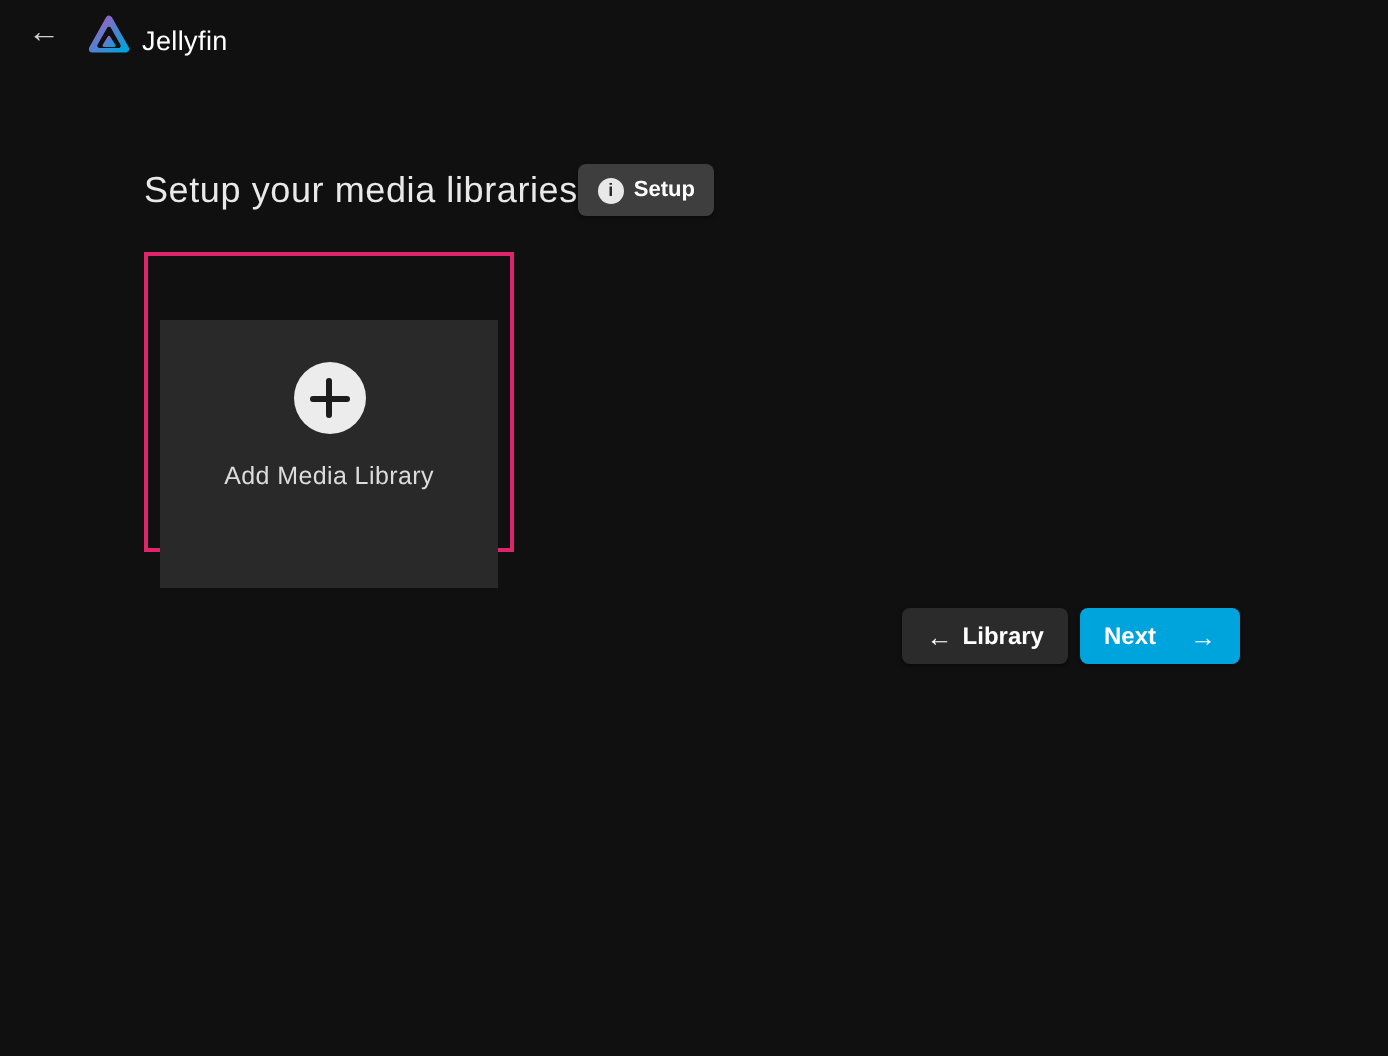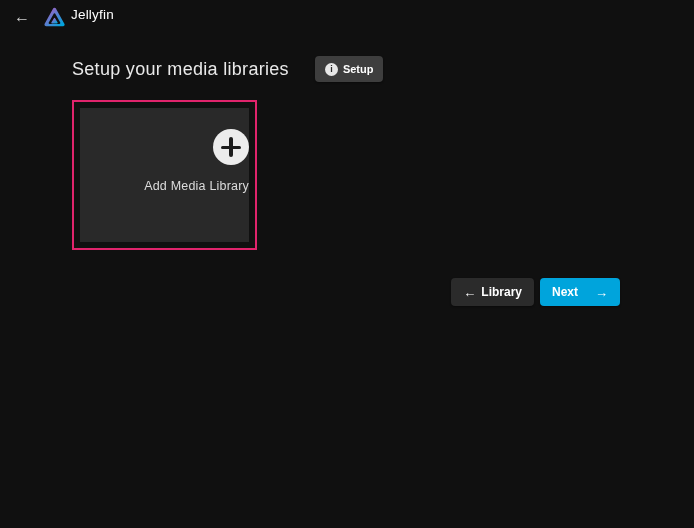--- a/index.html
+++ b/index.html
@@ -20,35 +20,35 @@
     padding-left: 8px;
   }
   .back-btn {
     width: 28px; height: 28px;
     background: none; border: none;
     color: #cfcfcf; font-size: 16px; line-height: 1;
     display: flex; align-items: center; justify-content: center;
     cursor: pointer; padding: 0;
   }
   .brand {
-    display: flex; align-items: flex-start;
+    display: flex; align-items: flex-end;
     gap: 6px; margin-left: 8px;
   }
   .logo { width: 21px; height: 21px; display: block; }
   .app-name {
     color: #ffffff; font-size: 13.5px; font-weight: 500;
     letter-spacing: 0.2px;
   }
 
   
   .content { padding: 0 74px 0 72px; }
 
   .header-row {
-    margin-top: 22px;
-    display: flex; align-items: center; gap: 26px;
+    margin-top: 48px;
+    display: flex; align-items: center; 
   }
   .page-title {
     margin: 0;
     color: #e9e9e9;
     font-size: 18px; font-weight: 400;
     letter-spacing: 0.3px;
   }
   .help-btn {
     background: #3e3e3e; border: none; border-radius: 4px;
     height: 26px; padding: 0 10px;
@@ -71,22 +71,23 @@
   .media-card {
     width: 185px; height: 150px;
     border: 2px solid #e0246c;
     padding: 6px;
     background: transparent;
     cursor: pointer;
   }
   .card-inner {
     width: 100%; height: 100%;
     background: #292929;
-    display: flex; flex-direction: column; align-items: flex-end;
+    display: flex; flex-direction: column; align-items: center;
     padding-top: 21px;
+    margin-top: 26px;
   }
   .plus-circle {
     width: 36px; height: 36px; border-radius: 50%;
     background: #ececec; position: relative;
     flex: 0 0 auto;
   }
   .plus-circle::before {
     content: ""; position: absolute;
     left: 8px; top: 16.5px; width: 20px; height: 3.4px;
     background: #1c1c1c; border-radius: 2px;

